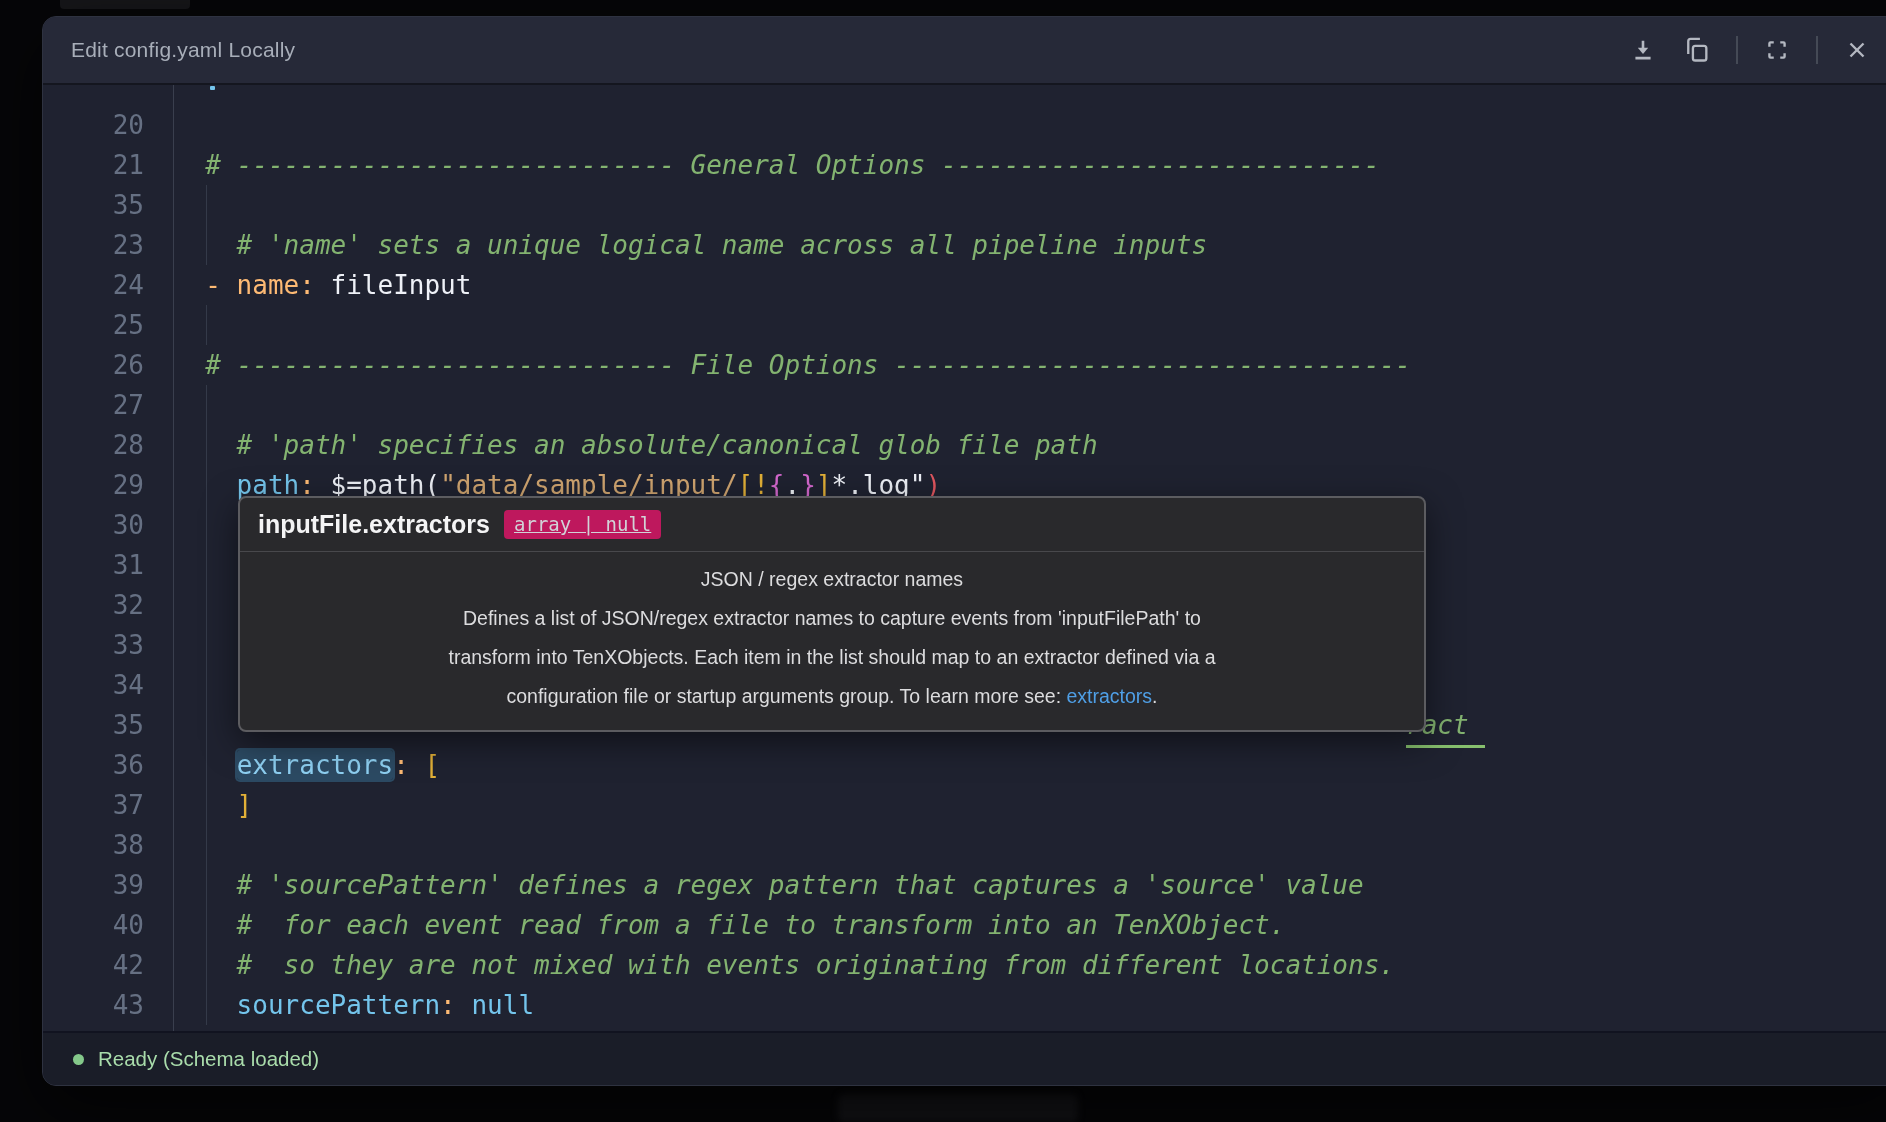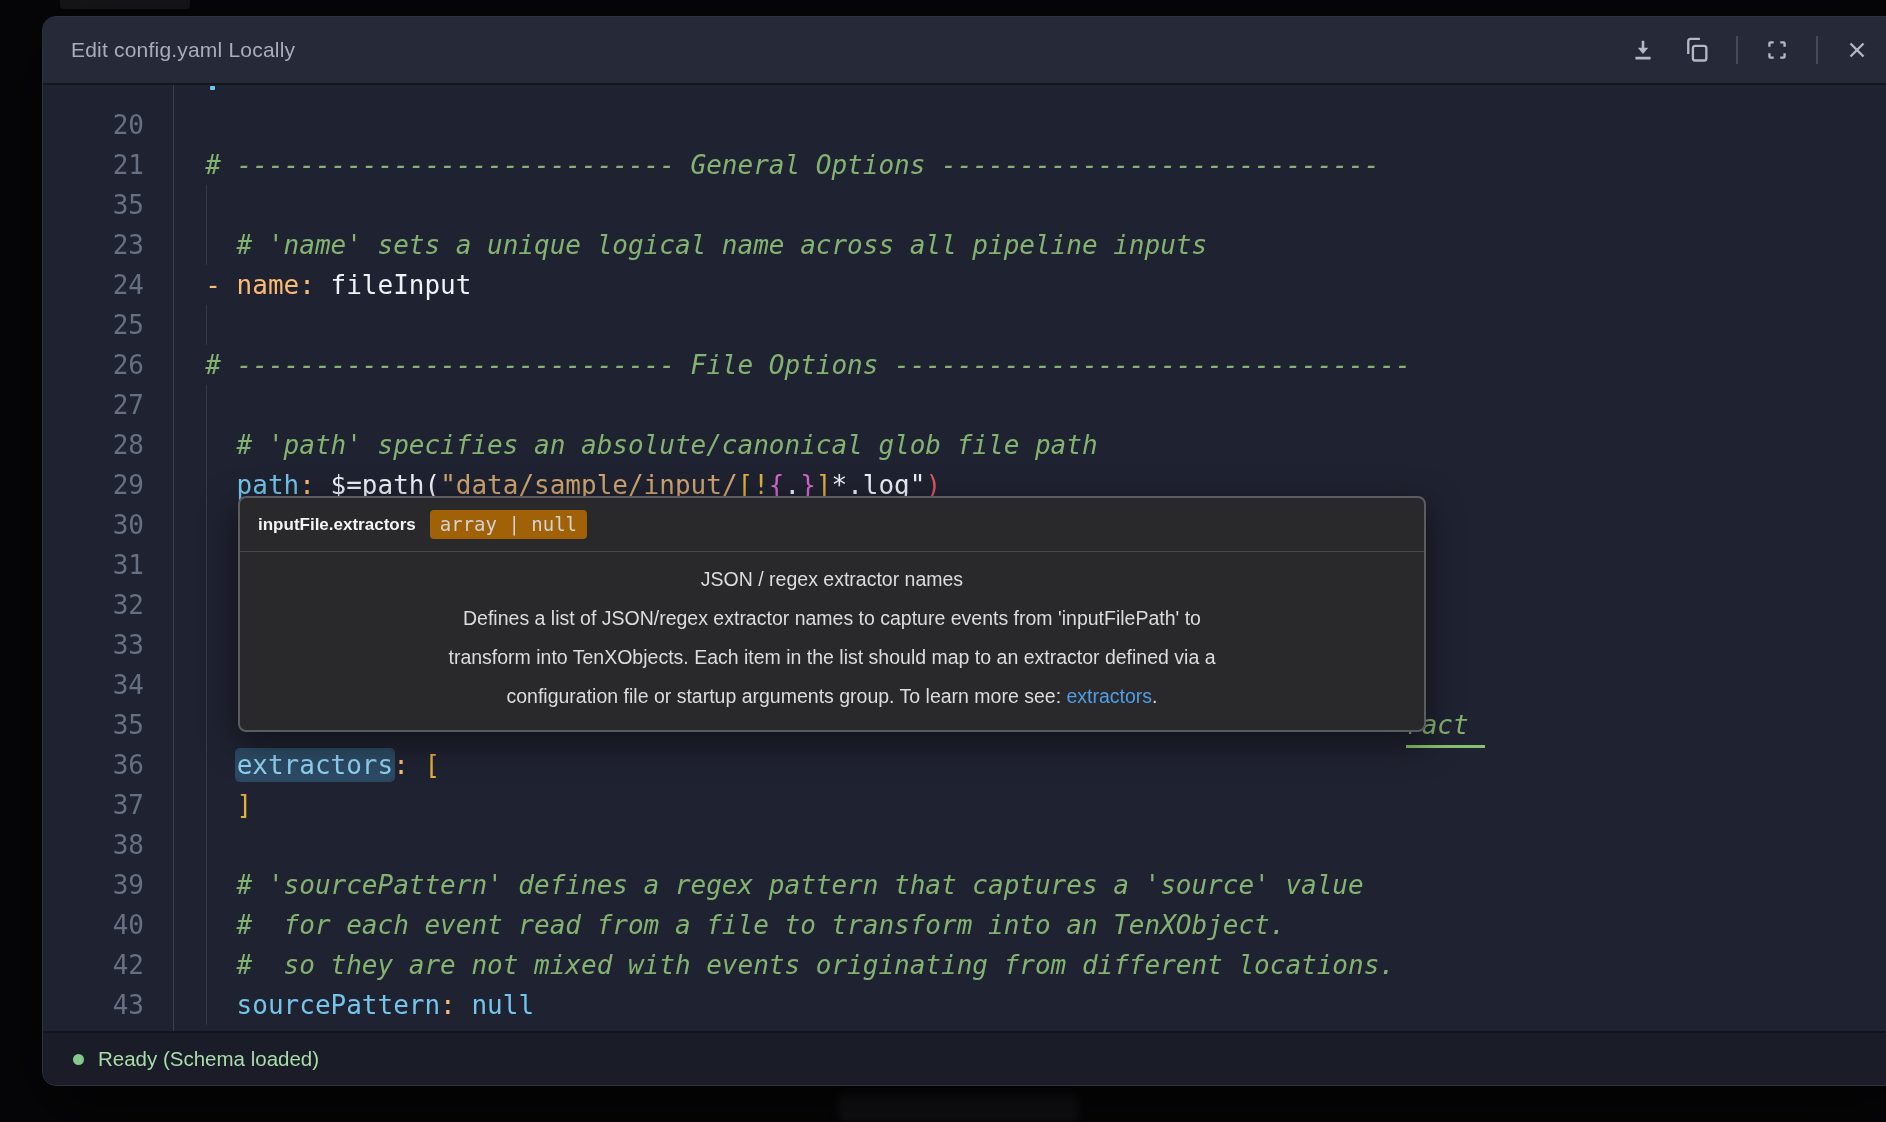--- a/index.html
+++ b/index.html
@@ -58,22 +58,22 @@
     border-bottom:3px solid #87c06e;padding-right:16px;
   }
   .top-fragment{position:absolute;left:167px;top:1px;width:5px;height:4px;background:#74c5ec;border-radius:1px;}
 
   .tooltip{
     position:absolute;left:195px;top:411px;width:1188px;z-index:5;
     background:#29292c;border:2px solid #5c5c60;border-radius:8px;box-sizing:border-box;
     box-shadow:0 10px 34px rgba(0,0,0,.5);
   }
   .tt-head{display:flex;align-items:center;gap:14px;padding:12px 18px;border-bottom:1px solid #48484c;}
-  .tt-title{color:#f4f4f5;font-size:17px;font-weight:bold;}
-  .tt-badge{background:#a16207;color:#d2d2d7;font:19px "DejaVu Sans Mono",monospace;padding:3px 10px 4px;border-radius:4px;}
+  .tt-title{color:#f4f4f5;font-size:25px;font-weight:bold;}
+  .tt-badge{background:#be185d;color:#d2d2d7;font:19px "DejaVu Sans Mono",monospace;padding:3px 10px 4px;border-radius:4px;text-decoration:underline;}
   .tt-body{padding:8px 18px 14px;color:#dcdcde;font-size:19.5px;}
   .tt-line{line-height:39px;text-align:center;}
   .tt-link{color:#4f9fe6;cursor:pointer;}
 
   .scroll-thumb{position:absolute;right:2px;top:326px;width:18px;height:370px;border-radius:9px;background:#4b4d59;z-index:6;}
 
   .statusbar{
     flex:none;height:54px;background:#1a1d28;border-top:2px solid #111320;
     display:flex;align-items:center;gap:14px;padding:0 30px;box-sizing:border-box;
   }

